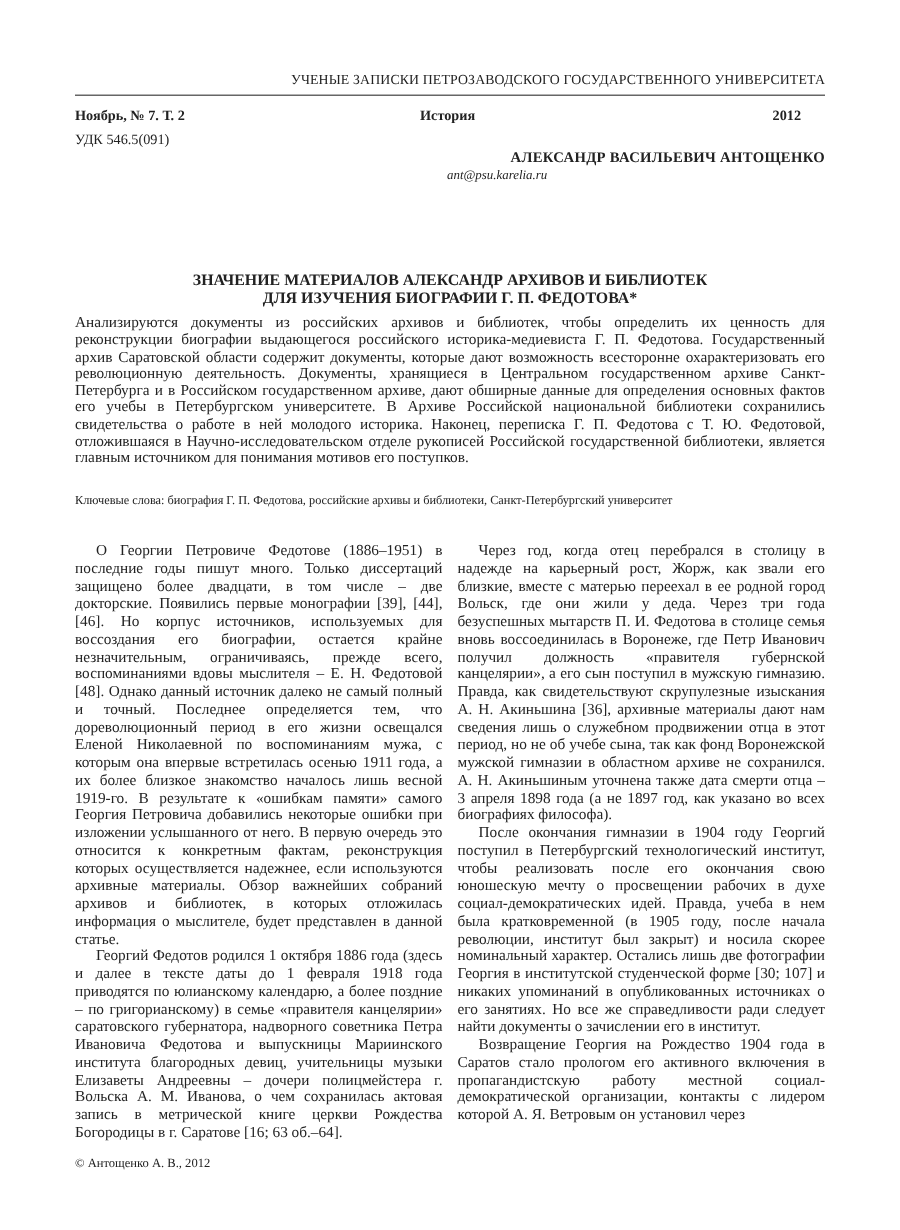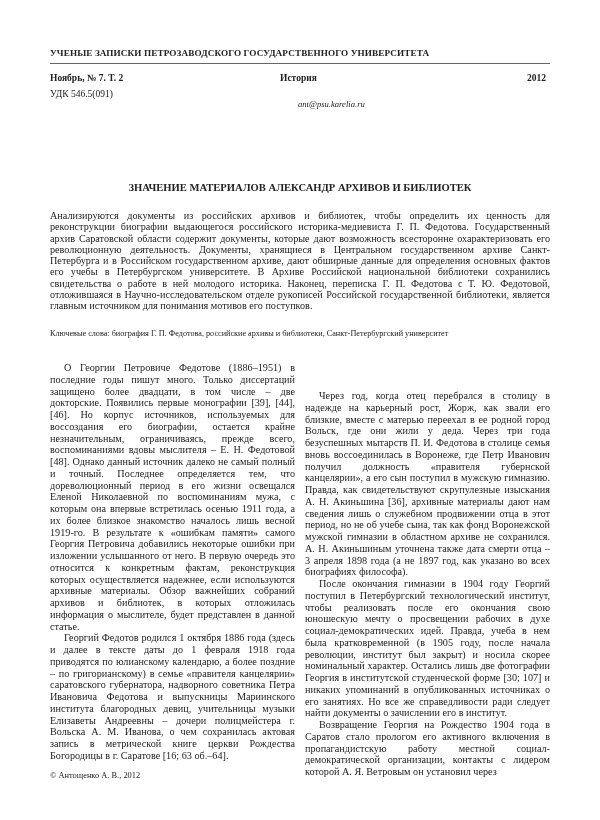--- a/index.html
+++ b/index.html
@@ -2,73 +2,75 @@
 <html><head>
 <meta charset="utf-8">
 <style>
   html, body { margin: 0; padding: 0; background: #ffffff; }
   body {
     width: 600px; height: 820px; position: relative; overflow: hidden;
     font-family: "Liberation Serif", "DejaVu Serif", serif; color: #222;
   }
   .journal-title {
     position: absolute; top: 48px; left: 50px; width: 500px;
-    text-align: left; font-weight: bold; font-size: 9.2px; letter-spacing: 0.1px;
+    text-align: right; font-weight: normal; font-size: 9.2px; letter-spacing: 0.1px;
   }
   .rule { position: absolute; top: 63px; left: 50px; width: 500px; height: 1px; background: #666; }
   .meta-row {
     position: absolute; top: 73px; left: 50px; width: 500px;
     font-weight: bold; font-size: 9.5px;
   }
   .meta-left { position: absolute; left: 0; }
   .meta-center { position: absolute; left: 230px; }
-  .meta-right { position: absolute; right: 4px; margin-left: 16px; }
+  .meta-right { position: absolute; right: 16px; margin-left: 16px; }
   .udk { position: absolute; top: 89px; left: 50px; font-size: 9.5px; }
   .author-block { position: absolute; top: 100px; left: 298px; width: 252px; }
   .author-name { text-align: right; font-weight: bold; font-size: 9.8px; letter-spacing: 0.2px; margin-bottom: 1px; }
   .author-aff { font-size: 8.6px; line-height: 9.6px; text-align: justify; }
   .author-email { font-style: italic; font-size: 8.6px; line-height: 9.6px; }
   .article-title {
     position: absolute; top: 182px; left: 50px; width: 500px;
     text-align: center; font-weight: bold; font-size: 10.6px; line-height: 12px;
   }
   .abstract {
     position: absolute; top: 210px; left: 50px; width: 500px;
     font-size: 10.2px; line-height: 11.3px; text-align: justify; font-family: Liberation Serif, serif;
   }
   .keywords { position: absolute; top: 329px; left: 50px; width: 500px; font-size: 8.2px; }
   .col {
     position: absolute; top: 362px; width: 245px;
     font-size: 10.2px; line-height: 11.75px; text-align: justify; hyphens: manual;
   }
   .col-left { left: 50px; }
-  .col-right { left: 305px; margin-top: 28px; }
+  .col-right { left: 305px; }
   .col p { margin: 0; text-indent: 14px; }
   .copyright { position: absolute; top: 771px; left: 50px; font-size: 8.4px; }
 </style>
 </head>
 <body>
 
 <div class="journal-title">УЧЕНЫЕ ЗАПИСКИ ПЕТРОЗАВОДСКОГО ГОСУДАРСТВЕННОГО УНИВЕРСИТЕТА</div>
 <div class="rule"></div>
 
 <div class="meta-row">
   <span class="meta-left">Ноябрь, № 7. Т. 2</span>
   <span class="meta-center">История</span>
   <span class="meta-right">2012</span>
 </div>
 
 <div class="udk">УДК 546.5(091)</div>
 
 <div class="author-block">
+  <div class="author-name">АЛЕКСАНДР ВАСИЛЬЕВИЧ АНТОЩЕНКО</div>
   <div class="author-email">ant@psu.karelia.ru</div>
 </div>
 
 <div class="article-title">
   <div>ЗНАЧЕНИЕ МАТЕРИАЛОВ АЛЕКСАНДР АРХИВОВ И БИБЛИОТЕК</div>
+  <div>ДЛЯ ИЗУЧЕНИЯ БИОГРАФИИ Г. П. ФЕДОТОВА*</div>
 </div>
 
 <div class="abstract">Анализируются документы из российских архивов и библиотек, чтобы определить их ценность для реконструкции биографии выдающегося российского историка-медиевиста Г. П. Федотова. Государственный архив Саратовской области содержит документы, которые дают возможность всесторонне охарактеризовать его революционную деятельность. Документы, хранящиеся в Центральном государственном архиве Санкт-Петербурга и в Российском государственном архиве, дают обширные данные для определения основных фактов его учебы в Петербургском университете. В Архиве Российской национальной библиотеки сохранились свидетельства о работе в ней молодого историка. Наконец, переписка Г. П. Федотова с Т. Ю. Федотовой, отложившаяся в Научно-исследовательском отделе рукописей Российской государственной библиотеки, является главным источником для понимания мотивов его поступков.</div>
 <div class="keywords">Ключевые слова: биография Г. П. Федотова, российские архивы и библиотеки, Санкт-Петербургский университет</div>
 
 <div class="col col-left">
   <p>О Георгии Петровиче Федотове (1886–1951) в последние годы пишут много. Только диссертаций защищено более двадцати, в том числе – две докторские. Появились первые монографии [39], [44], [46]. Но корпус источников, используемых для воссоздания его биографии, остается крайне незначительным, ограничиваясь, прежде всего, воспоминаниями вдовы мыслителя – Е. Н. Федотовой [48]. Однако данный источник далеко не самый полный и точный. Последнее определяется тем, что дореволюционный период в его жизни освещался Еленой Николаевной по воспоминаниям мужа, с которым она впервые встретилась осенью 1911 года, а их более близкое знакомство началось лишь весной 1919-го. В результате к «ошибкам памяти» самого Георгия Петровича добавились некоторые ошибки при изложении услышанного от него. В первую очередь это относится к конкретным фактам, реконструкция которых осуществляется надежнее, если используются архивные материалы. Обзор важнейших собраний архивов и библиотек, в которых отложилась информация о мыслителе, будет представлен в данной статье.</p>
   <p>Георгий Федотов родился 1 октября 1886 года (здесь и далее в тексте даты до 1 февраля 1918 года приводятся по юлианскому календарю, а более поздние – по григорианскому) в семье «правителя канцелярии» саратовского губернатора, надворного советника Петра Ивановича Федотова и выпускницы Мариинского института благородных девиц, учительницы музыки Елизаветы Андреевны – дочери полицмейстера г. Вольска А. М. Иванова, о чем сохранилась актовая запись в метрической книге церкви Рождества Богородицы в г. Саратове [16; 63 об.–64].</p>
 </div>
 

